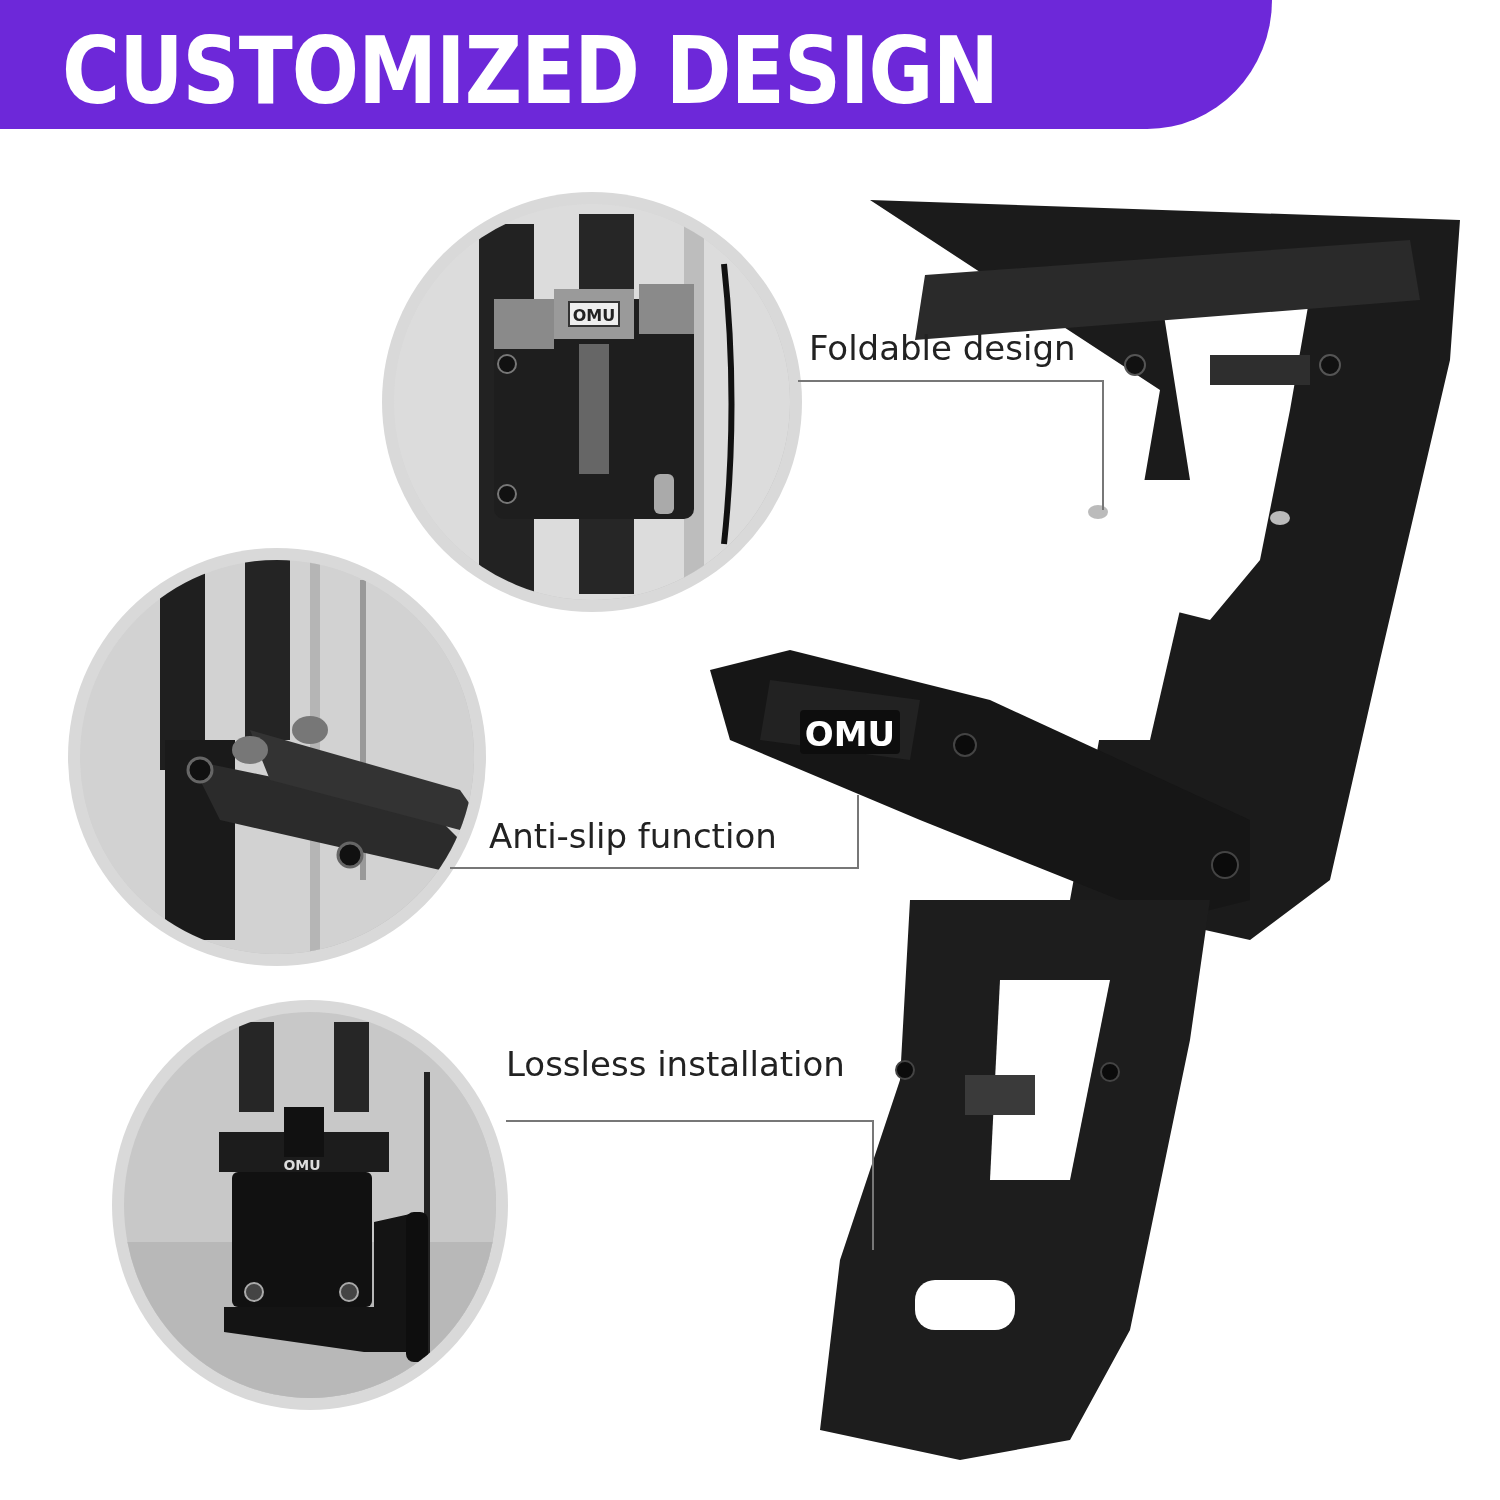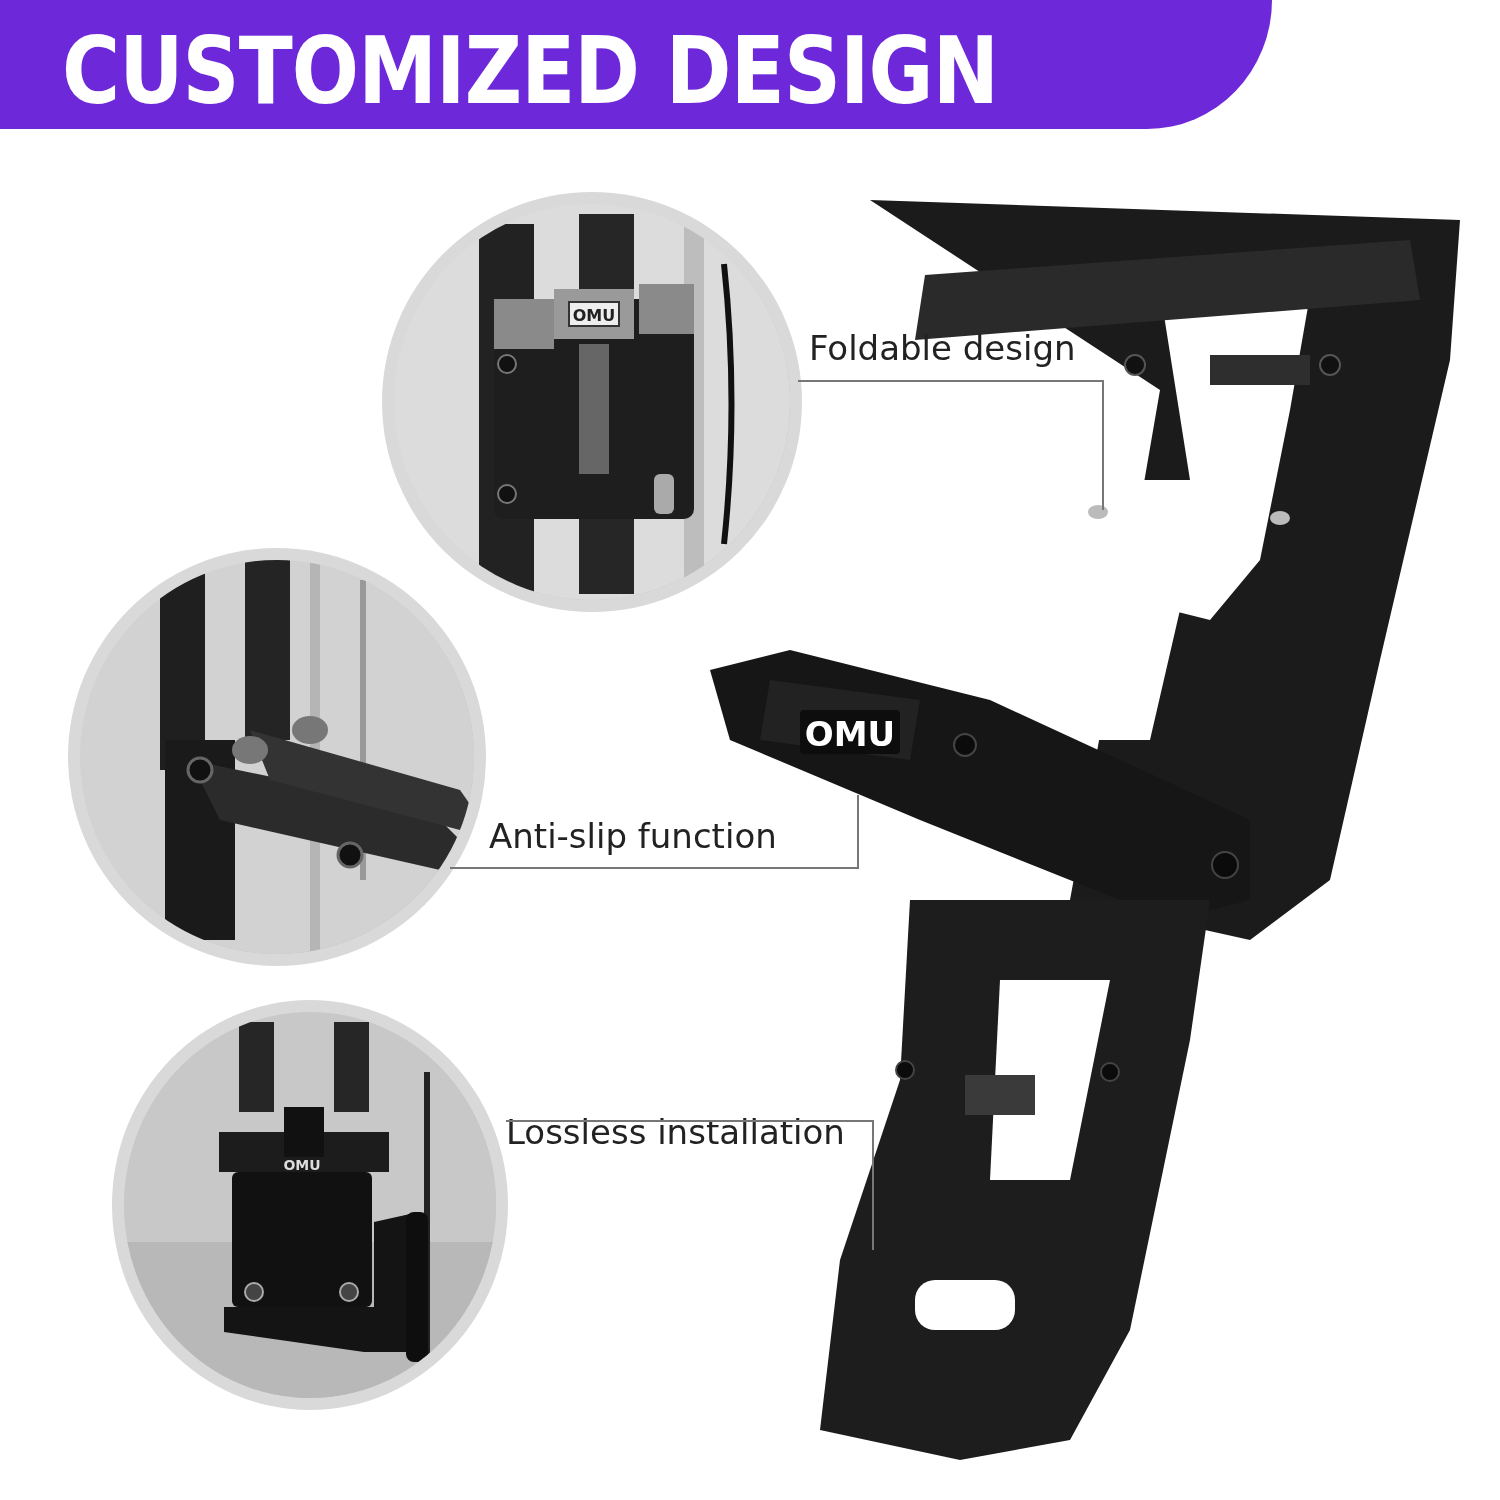--- a/index.html
+++ b/index.html
@@ -111,15 +111,15 @@
 </div>
 
 <div class="callout-label" style="left:761px;top:328px;margin-left:48px;">Foldable design</div>
 <div class="line" style="left:798px;top:380px;width:306px;height:2px;"></div>
 <div class="line" style="left:1102px;top:380px;width:2px;height:130px;"></div>
 
 <div class="callout-label" style="left:489px;top:816px;">Anti-slip function</div>
 <div class="line" style="left:450px;top:867px;width:409px;height:2px;"></div>
 <div class="line" style="left:857px;top:795px;width:2px;height:74px;"></div>
 
-<div class="callout-label" style="left:506px;top:1112px;">Lossless installation</div>
+<div class="callout-label" style="left:506px;top:1044px;">Lossless installation</div>
 <div class="line" style="left:506px;top:1120px;width:368px;height:2px;"></div>
 <div class="line" style="left:872px;top:1120px;width:2px;height:130px;"></div>
 
 </body></html>

